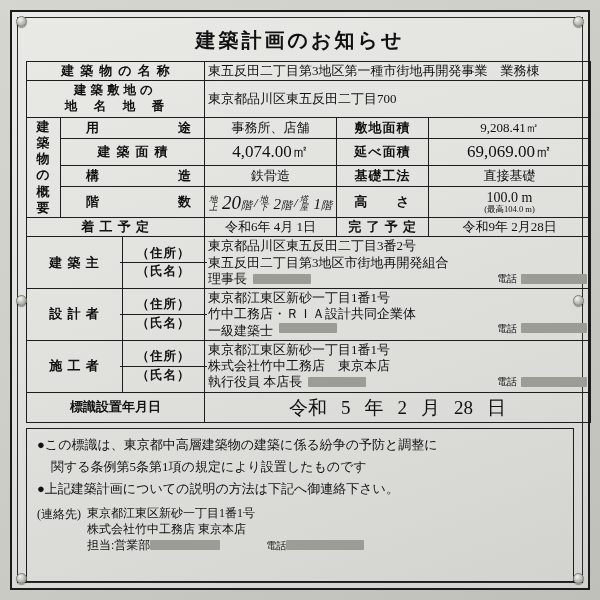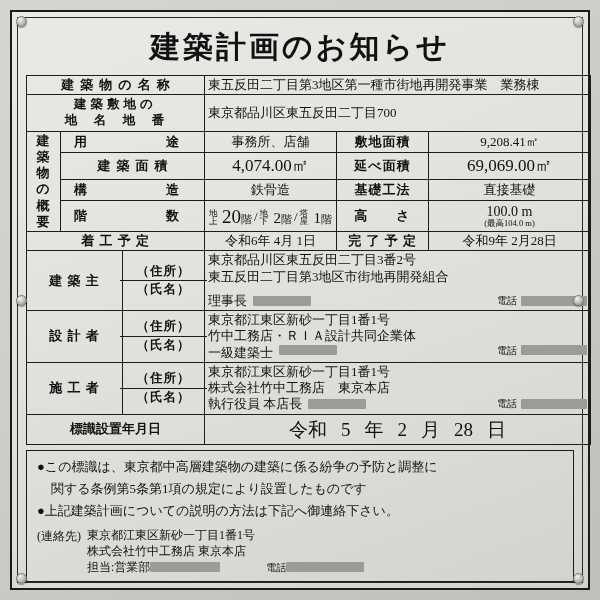--- a/index.html
+++ b/index.html
@@ -58,21 +58,21 @@
 
   
   .title-wrap {
     flex: 0 0 auto;
     padding: 9px 0 7px 0;
     text-align: center;
   }
   .title {
     font-family: Liberation Serif, serif;
     font-weight: bold;
-    font-size: 30px;
+    font-size: 20px;
     letter-spacing: 3px;
     color: #111;
   }
   
   table.main {
     border-collapse: collapse;
     width: calc(100% - 16px);
     margin: 0 8px;
     table-layout: fixed;
     font-family: "Liberation Serif", serif;
@@ -95,21 +95,21 @@
   .lbl-sp {
     text-align: center;
     font-weight: bold;
     font-size: 14px;
     letter-spacing: 6px;
     text-indent: 6px;
     white-space: nowrap;
     margin-top: 22px;
   }
   .lbl-sp2 {
-    text-align: left;
+    text-align: right;
     font-weight: bold;
     font-size: 14px;
     letter-spacing: 10px;
     text-indent: 10px;
     white-space: nowrap;
   }
   .vert {
     text-align: center;
     font-weight: bold;
     font-size: 13.5px;
@@ -247,21 +247,21 @@
         <tr>
           <td class="lbl-sp2" colspan="2">構　　　造</td>
           <td class="val-c" colspan="2">鉄骨造</td>
           <td class="lbl">基礎工法</td>
           <td class="val-c">直接基礎</td>
         </tr>
 
         <tr>
           <td class="lbl-sp2" colspan="2">階　　　数</td>
           <td colspan="2" style="padding:0 4px">
-            <div style="display:flex;align-items:flex-end;justify-content:space-between;gap:2px;">
+            <div style="display:flex;align-items:flex-end;justify-content:space-between;gap:2px;font-style:italic;">
               <div style="display:flex;align-items:flex-end;">
                 <span class="tiny" style="line-height:1">地上</span>
                 <span style="font-size:19px;line-height:1">20</span>
                 <span class="unit" style="line-height:1.1">階</span>
               </div>
               <span style="font-size:13px">/</span>
               <div style="display:flex;align-items:flex-end;">
                 <span class="tiny" style="line-height:1">地下</span>
                 <span style="font-size:15px;line-height:1">2</span>
                 <span class="unit" style="line-height:1.1">階</span>
@@ -293,21 +293,21 @@
           <td style="padding:0">
             <div class="two-sub">
               <div class="sub-line">（住所）</div>
               <div class="sub-div"></div>
               <div class="sub-line">（氏名）</div>
             </div>
           </td>
           <td class="addr-cell" colspan="4">
             <div class="ln">東京都品川区東五反田二丁目3番2号</div>
             <div class="ln">東五反田二丁目第3地区市街地再開発組合</div>
-            <div style="display:flex;align-items:center;margin-top:8px;">
+            <div style="display:flex;align-items:center;">
               <span class="ln">理事長</span>
               <span class="redact" style="width:58px;margin-left:6px"></span>
               <span style="flex:1"></span>
               <span class="tel-lbl">電話</span>
               <span class="redact" style="width:66px;margin-left:4px"></span>
             </div>
           </td>
         </tr>
 
         <tr>

